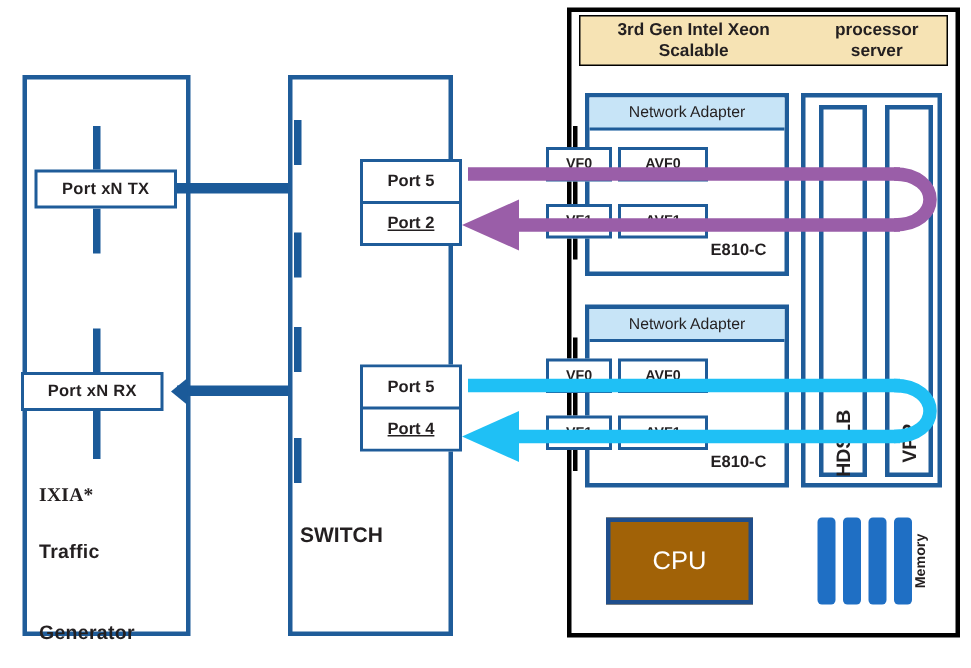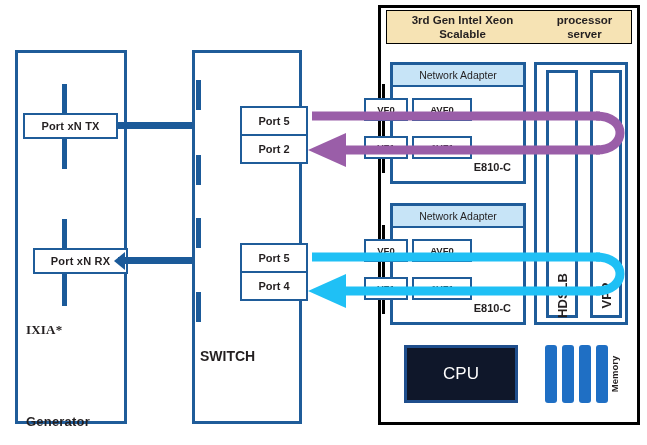--- a/index.html
+++ b/index.html
@@ -36,21 +36,21 @@
 
   .port-io {
     width: 95px; height: 26px;
     border: 2px solid #1f5c99;
     background: #ffffff;
     display: flex; align-items: center; justify-content: center;
     font-size: 11px; color: #231f20; font-weight: bold;
     letter-spacing: .2px;
   }
   .port-tx { left: 23px; top: 113px; }
-  .port-rx { left: 33px; top: 248px; }
+  .port-rx { left: 14px; top: 248px; }
 
   
   .switch-box {
     left: 192px; top: 50px; width: 110px; height: 374px;
     border: 3px solid #1f5c99;
     background: #ffffff;
   }
   .switch-label {
     left: 200px; width: 105px;
     color: #231f20; font-size: 14px; font-weight: bold;
@@ -64,21 +64,21 @@
     background: #ffffff;
   }
   .pg-top { top: 106px; }
   .pg-bot { top: 243px; }
   .port-cell {
     height: 26px;
     display: flex; align-items: center; justify-content: center;
     font-size: 11px; color: #231f20; font-weight: bold;
     background: #ffffff;
   }
-  .port-cell + .port-cell { border-top: 2px solid #1f5c99; }
+  .port-cell + .port-cell { border-top: 2px solid #1f5c99; text-decoration: underline; }
 
   
   .conn-line {
     background: #1b5a99;
     height: 7px;
   }
   .conn-tx { left: 118px; top: 122px; width: 128px; }
   .conn-rx { left: 118px; top: 257px; width: 128px; }
   .arrowhead {
     width: 0; height: 0;
@@ -172,22 +172,22 @@
     position: absolute;
     bottom: 12px; left: 50%;
     transform: translateX(-50%) rotate(-90deg);
     transform-origin: center;
     white-space: nowrap;
     font-size: 13px; font-weight: bold; color: #231f20;
   }
 
   
   .cpu-box {
-    left: 404px; top: 345px; width: 114px; height: 58px;
-    background: #0f172a;
+    left: 404px; top: 345px; width: 98px; height: 58px;
+    background: #a16207;
     border: 3px solid #1f4e8c;
     display: flex; align-items: center; justify-content: center;
     color: #ffffff; font-size: 17px;
   }
 
   
   .mem-bar {
     top: 345px; width: 12px; height: 58px;
     background: #1f6fc4;
     border-radius: 3px;
@@ -222,20 +222,21 @@
 
   <div class="abs stub" style="left:62px; top:84px; height:32px;"></div>
   <div class="abs stub" style="left:62px; top:139px; height:30px;"></div>
   <div class="abs stub" style="left:62px; top:219px; height:30px;"></div>
   <div class="abs stub" style="left:62px; top:274px; height:32px;"></div>
 
   <div class="abs port-io port-tx">Port xN TX</div>
   <div class="abs port-io port-rx">Port xN RX</div>
 
   <div class="abs ixia-label ixia-title">IXIA*</div>
+  <div class="abs ixia-label ixia-sub1">Traffic</div>
   <div class="abs ixia-label ixia-sub2">Generator</div>
 
   <div class="abs conn-line conn-tx"></div>
   <div class="abs arrowhead ah-right"></div>
   <div class="abs conn-line conn-rx"></div>
   <div class="abs arrowhead ah-left"></div>
 
   <div class="abs switch-box"></div>
 
   <div class="abs stub stub-a"></div>

